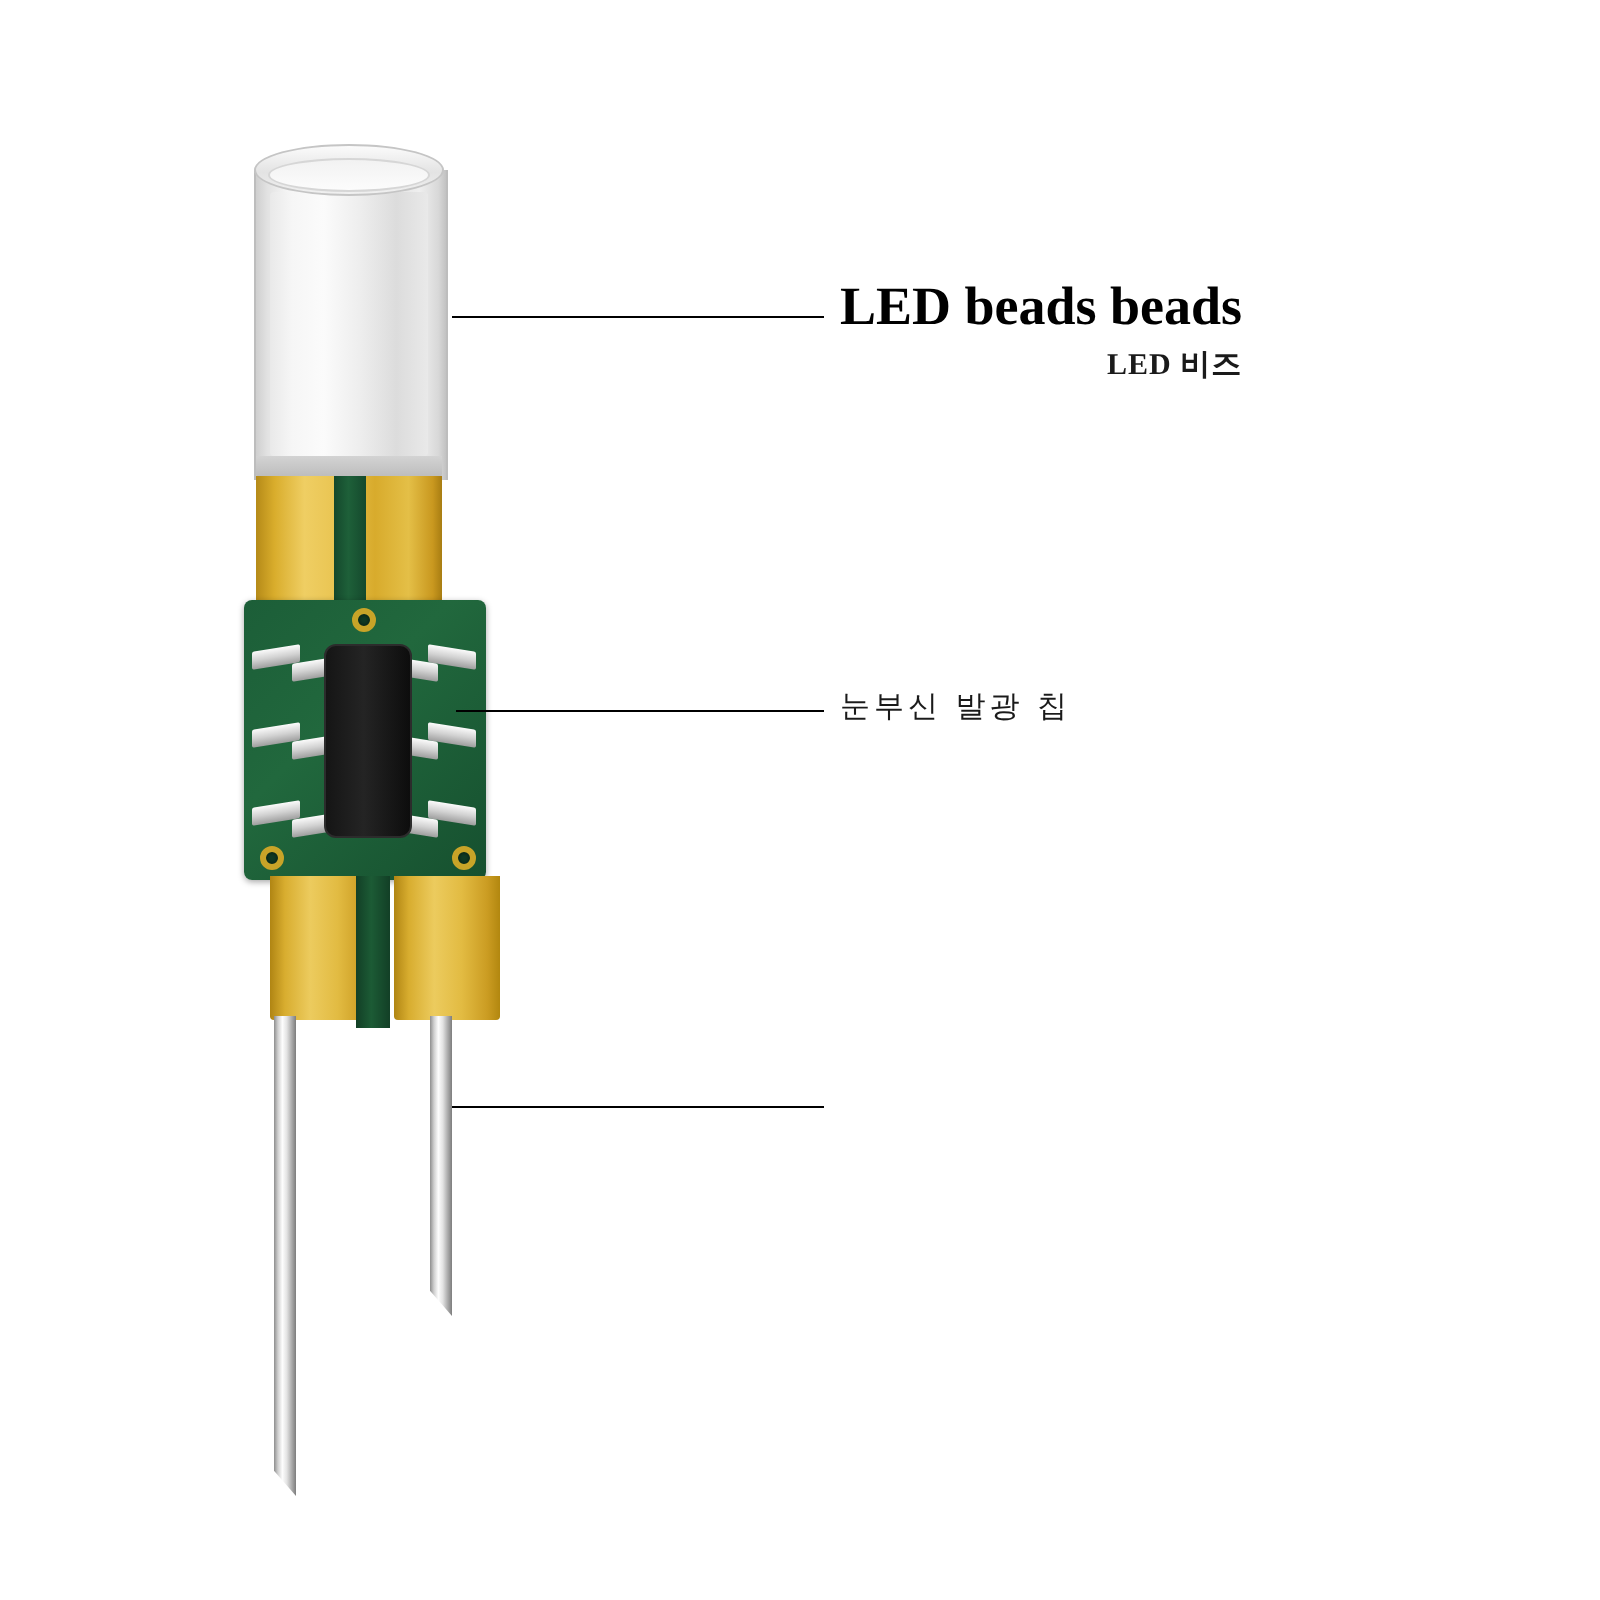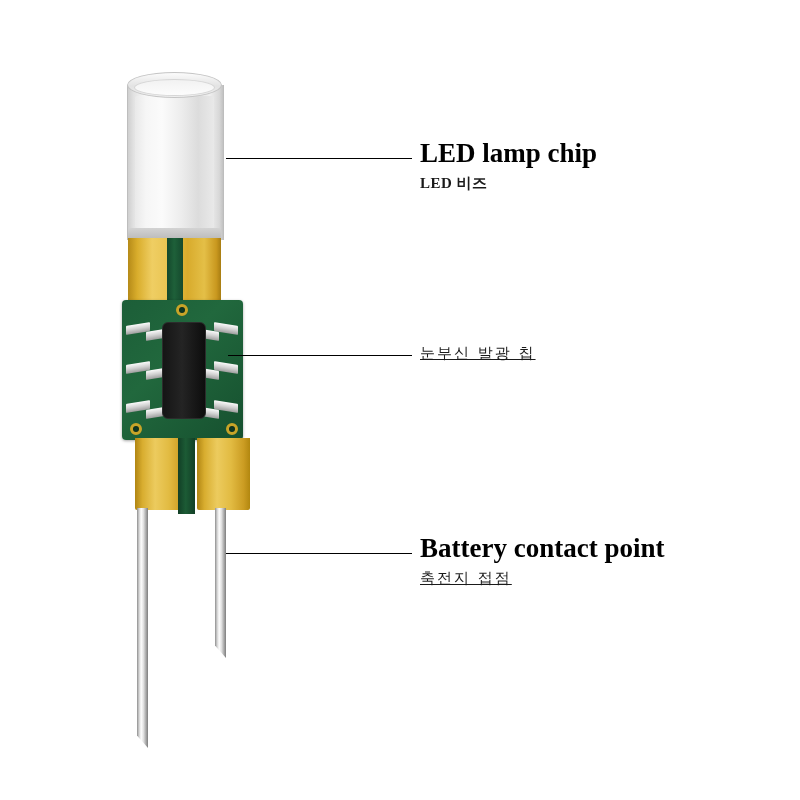--- a/index.html
+++ b/index.html
@@ -251,25 +251,25 @@
     font-size: 15px;
     line-height: 1;
     color: #1a1a1a;
     margin-top: 9px;
     white-space: nowrap;
   }
   .callout.c1 .subtitle {
     font-family: "Liberation Serif", serif;
     font-weight: bold;
     letter-spacing: 0.5px;
+    text-align: right;
   }
   .callout.c2 .subtitle,
   .callout.c3 .subtitle {
     letter-spacing: 2px;
-    text-decoration: underline;
   }
 </style>
 </head>
 <body>
 
 <div id="stage">
 
   <div id="product">
 
     <div class="lens-body"></div>
@@ -312,26 +312,22 @@
 
     <div class="pin" style="left:215px; top:508px; height:122px;"></div>
     <div class="pin-tip left-bevel" style="left:215px; top:628px;"></div>
   </div>
 
   <div class="leader" style="left:226px; top:158px; width:186px;"></div>
   <div class="leader" style="left:228px; top:355px; width:184px;"></div>
   <div class="leader" style="left:226px; top:553px; width:186px;"></div>
 
   <div class="callout c1" style="left:420px; top:140px;">
-    <div class="title">LED lamp chip</div>
+    <div class="title">LED beads beads</div>
     <div class="subtitle">LED 비즈</div>
   </div>
 
   <div class="callout c2" style="left:420px; top:337px;">
     <div class="subtitle">눈부신 발광 칩</div>
   </div>
 
-  <div class="callout c3" style="left:420px; top:535px;">
-    <div class="title">Battery contact point</div>
-    <div class="subtitle">축전지 접점</div>
-  </div>
 
 </div>
 
 </body></html>

